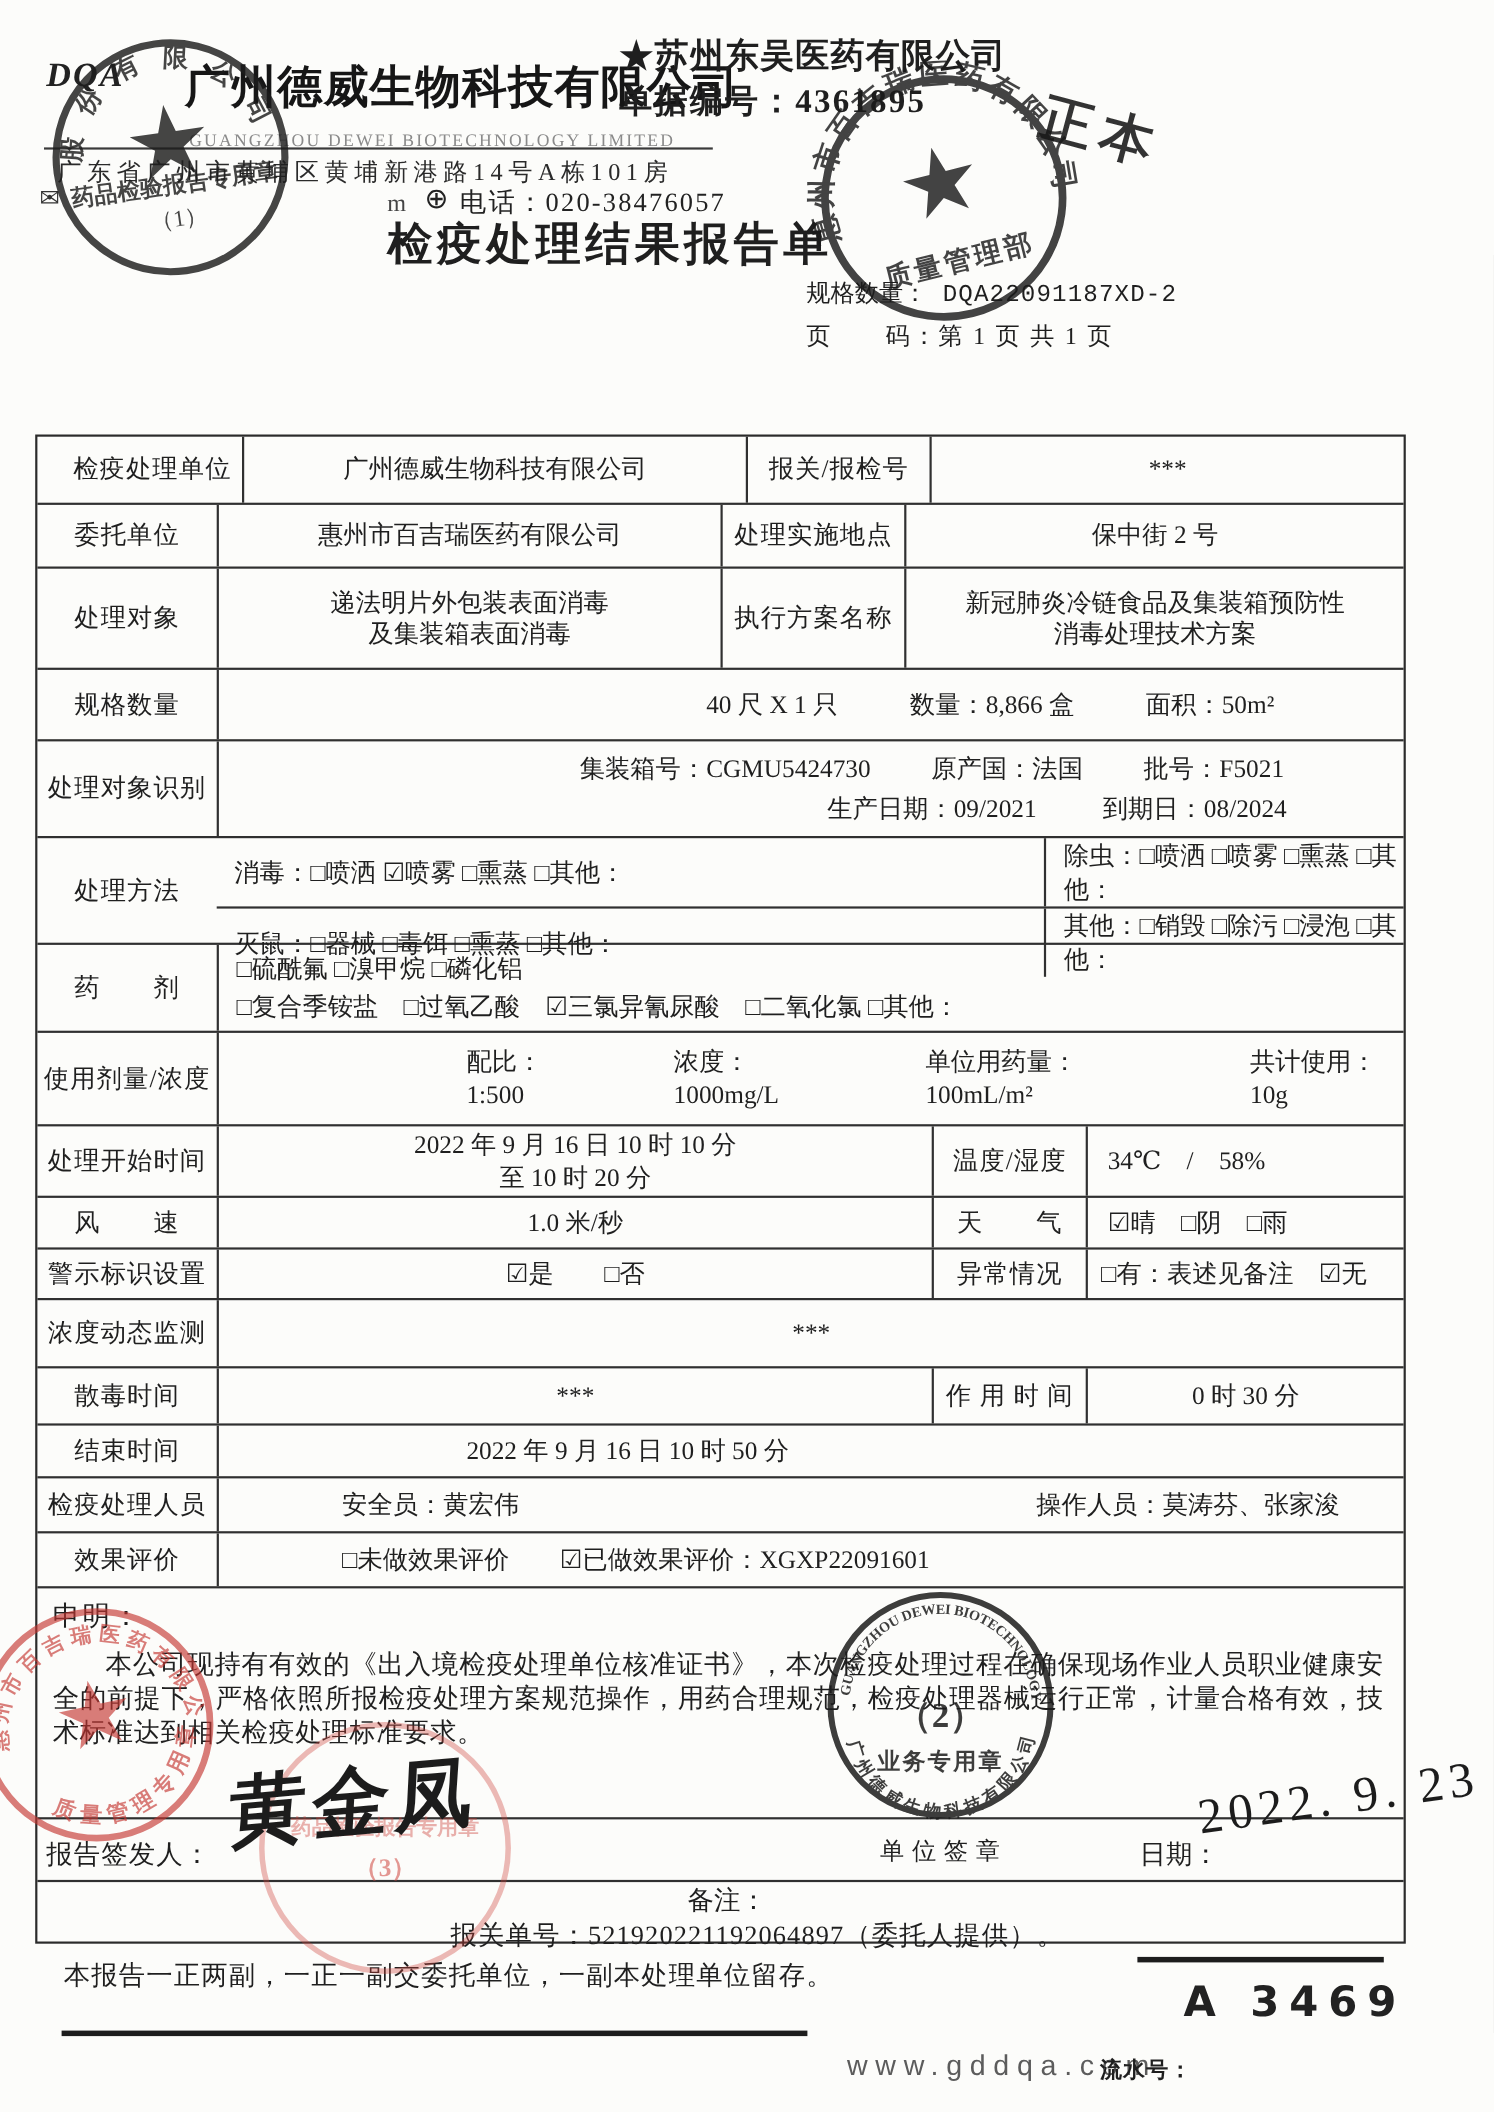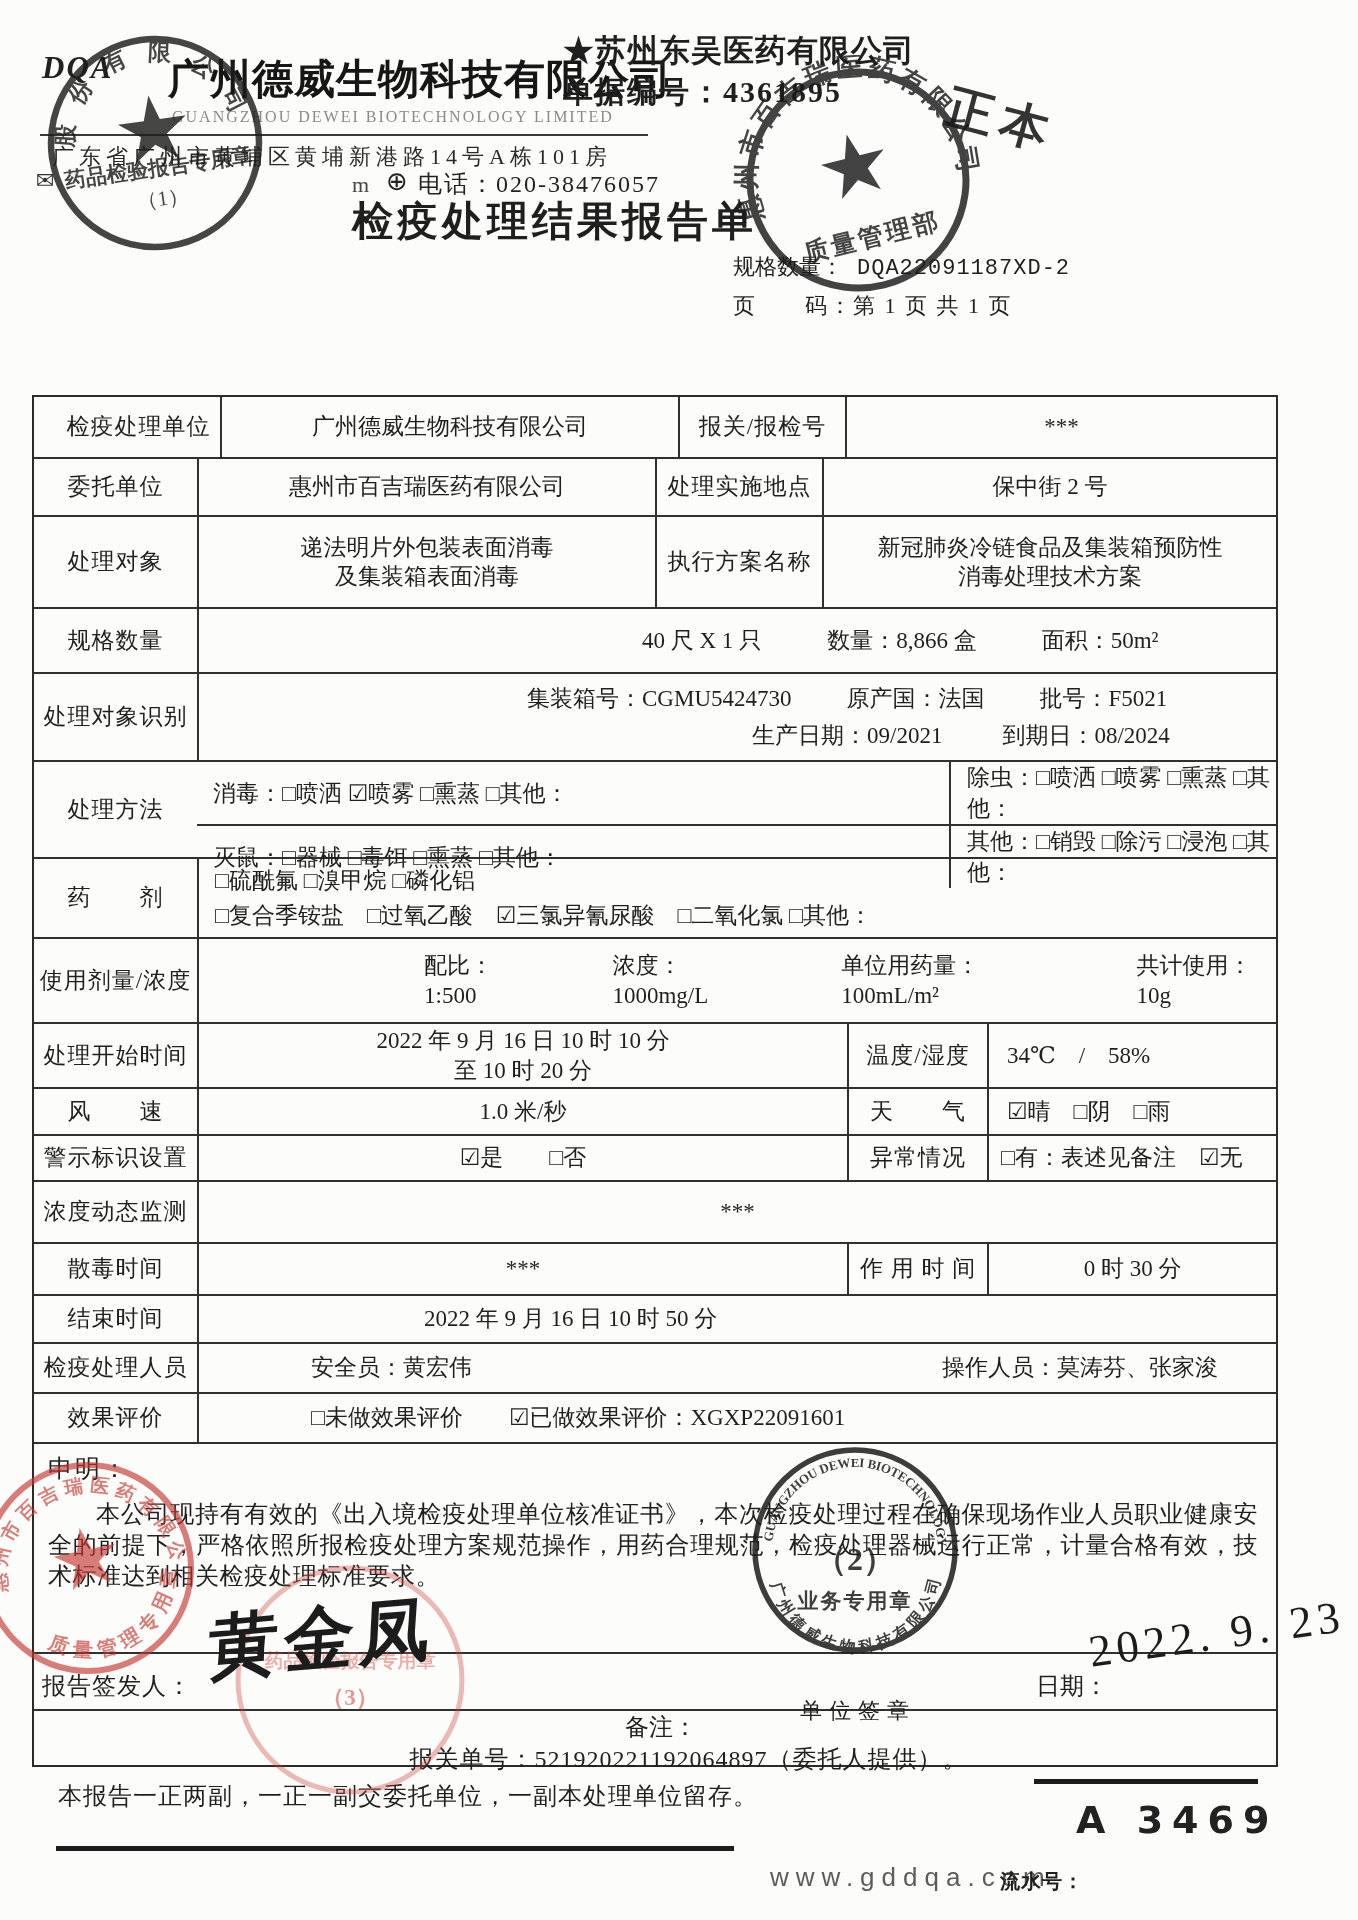--- a/index.html
+++ b/index.html
@@ -2,21 +2,21 @@
 <html><head>
 <meta charset="utf-8">
 <style>
   html,body{margin:0;padding:0;background:#e8e8e6;}
   .page{position:relative;width:1358px;height:1920px;background:#fcfcfa;overflow:hidden;
         font-family:"Liberation Serif","DejaVu Serif",serif;color:#1f1f1f;}
   .abs{position:absolute;}
   
   .logo{left:42px;top:50px;font-size:31px;font-weight:800;font-style:italic;color:#222;letter-spacing:2px;}
   .company-cn{left:168px;top:52px;font-size:41px;font-weight:700;letter-spacing:1px;color:#161616;white-space:nowrap;}
-  .company-en{left:172px;top:108px;font-size:16px;color:#8a8a8a;letter-spacing:2px;white-space:nowrap;}
+  .company-en{left:172px;top:120px;font-size:16px;color:#8a8a8a;letter-spacing:2px;white-space:nowrap;}
   .header-rule{left:40px;top:134px;width:608px;height:2px;background:#3a3a3a;}
   .address{left:52px;top:142px;font-size:22px;letter-spacing:5px;white-space:nowrap;color:#2a2a2a;}
   .email-icon{left:36px;top:168px;font-size:22px;font-family:"DejaVu Sans",sans-serif;color:#333;}
   .email-frag{left:352px;top:172px;font-size:22px;color:#444;}
   .globe-icon{left:386px;top:166px;font-size:26px;font-family:"DejaVu Sans",sans-serif;color:#222;}
   .phone{left:418px;top:168px;font-size:24px;letter-spacing:2px;color:#222;white-space:nowrap;}
   .buyer-name{left:563px;top:30px;font-size:31px;font-weight:700;letter-spacing:1px;white-space:nowrap;}
   .buyer-doc{left:563px;top:72px;font-size:30px;font-weight:700;letter-spacing:2px;white-space:nowrap;}
   .doc-title{left:352px;top:194px;font-size:41px;font-weight:600;letter-spacing:4px;white-space:nowrap;}
   .report-no{left:733px;top:252px;font-size:22px;white-space:nowrap;}
@@ -35,21 +35,21 @@
   .sub{flex:1;display:flex;flex-direction:column;}
   .subrow{flex:1;display:flex;align-items:center;}
   .subrow + .subrow{border-top:2px solid #303030;}
   .subcell{box-sizing:border-box;display:flex;align-items:center;padding-left:16px;font-size:23px;}
   .subcell + .subcell{border-left:2px solid #303030;}
   .decl-row{display:block;padding:8px 18px 0 14px;}
   .decl-head{font-size:25px;letter-spacing:2px;}
   .decl-body{margin-top:14px;font-size:24px;line-height:31px;text-indent:2em;letter-spacing:.5px;text-align:justify;}
   .sig-row{position:relative;}
   .sig-issuer{position:absolute;left:8px;top:16px;font-size:24px;letter-spacing:1px;}
-  .sig-seal{position:absolute;left:766px;top:14px;font-size:22px;letter-spacing:7px;margin-top:28px;}
+  .sig-seal{position:absolute;left:766px;top:14px;font-size:22px;letter-spacing:7px;}
   .sig-date{position:absolute;left:1002px;top:16px;font-size:24px;}
   .remarks-row{display:flex;align-items:center;padding-left:12px;font-size:24px;flex-direction:column;}
   .remarks-text{margin-left:55px;letter-spacing:1px;}
   
   .hand-name{left:208px;top:1592px;font-size:70px;font-weight:600;color:#1c1c1c;
              transform:rotate(-5deg) skewX(-8deg);letter-spacing:6px;z-index:12;}
   .hand-date{left:1088px;top:1608px;font-size:45px;font-weight:500;color:#1c1c1c;
              transform:rotate(-8deg);letter-spacing:5px;z-index:12;}
   
   .copy-note{left:58px;top:1780px;font-size:24px;letter-spacing:1px;}

